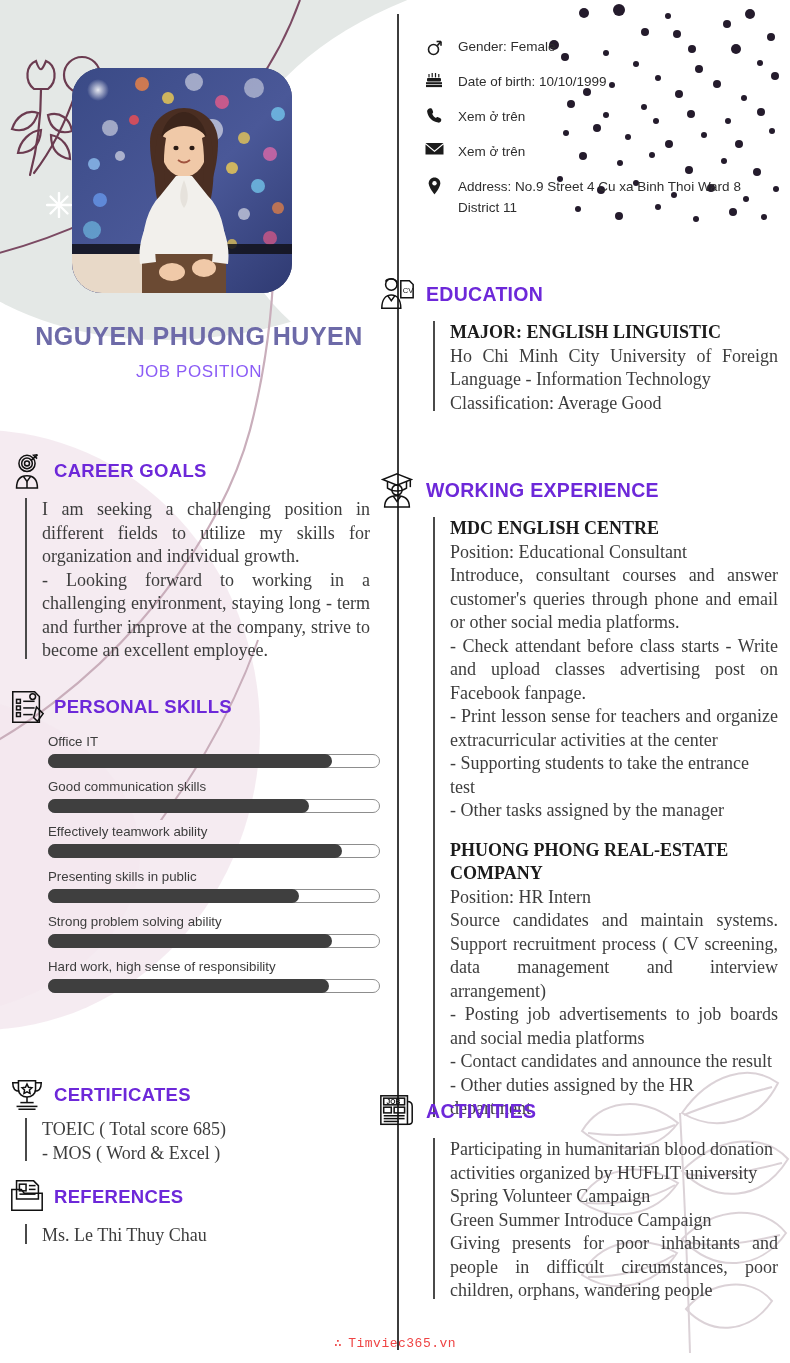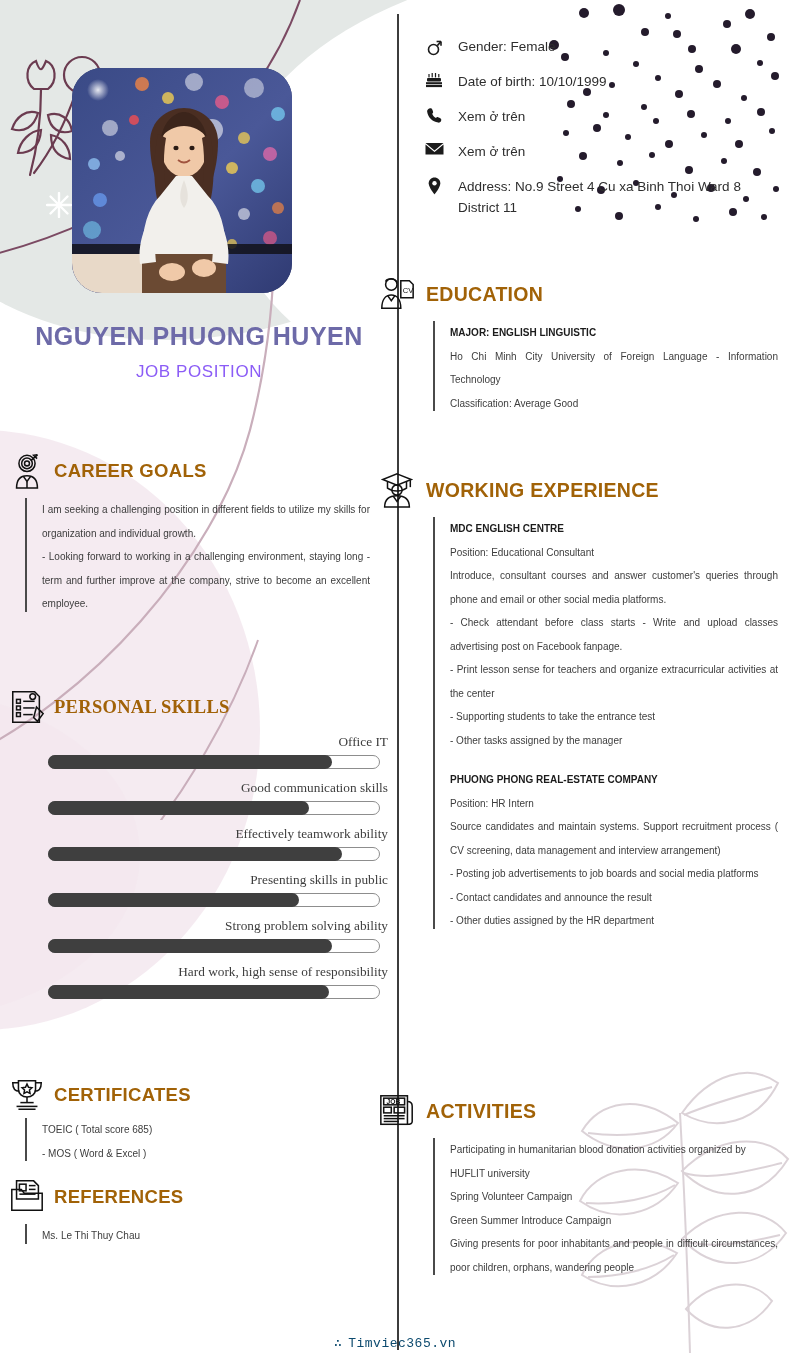--- a/index.html
+++ b/index.html
@@ -42,36 +42,36 @@
   #name-block { position: absolute; left: 14px; top: 320px; width: 370px; text-align: center; }
   #full-name { font-size: 25px; font-weight: bold; color: #6d6aa8;
                letter-spacing: .5px; line-height: 1.34; }
   #job-position { margin-top: 8px; font-size: 17px; color: #8b5cf6; letter-spacing: .6px; }
 
   
   .section { position: absolute; }
   .sec-head { display: flex; align-items: center; gap: 8px; }
   .sec-icon { width: 38px; height: 38px; flex: 0 0 38px; }
   .sec-icon svg { display: block; width: 100%; height: 100%; }
-  .sec-title { font-size: 18.5px; font-weight: bold; color: #a16207; letter-spacing: .3px; }
+  .sec-title { font-size: 18.5px; font-weight: bold; color: #6d28d9; letter-spacing: .3px; }
   .sec-body { position: relative; padding-left: 22px; }
   .sec-body::before { content: ""; position: absolute; left: 5px; top: 0; bottom: 4px;
                       width: 2px; background: #4a4a4a; }
-  .ptxt { font-size: 10px; line-height: 23.5px; color: #3d3d3d; text-align: justify; }
+  .ptxt { font-size: 18px; line-height: 23.5px; color: #3d3d3d; text-align: justify; font-family: Liberation Serif, serif; }
   .ptxt.left { text-align: left; }
   .bold { font-weight: bold; color: #1b1b1b; }
 
   
   #sec-career   { left: 8px;  top: 452px;  width: 380px; }
   #sec-career .sec-body { width: 350px; }
-  #sec-skills   { left: 8px;  top: 688px;  width: 380px; font-family: Liberation Serif, serif; }
+  #sec-skills   { left: 8px;  top: 688px;  width: 380px; }
   #sec-cert     { left: 8px;  top: 1076px; width: 380px; }
   #sec-ref      { left: 8px;  top: 1178px; width: 380px; }
 
-  .skill-list { margin-top: 8px; padding-left: 40px; text-align: right; }
+  .skill-list { margin-top: 8px; padding-left: 40px; }
   .skill-row { margin-bottom: 11px; }
   .skill-label { font-size: 13.3px; color: #3d3d3d; margin-bottom: 5px; }
   .skill-track { position: relative; height: 14px; width: 332px;
                  border: 1.3px solid #8d8d8d; border-radius: 8px; background: #fff; }
   .skill-fill { position: absolute; left: -1px; top: -1px; height: 14px;
                 background: #3f3f3f; border-radius: 8px; }
 
   
   #contact { position: absolute; left: 424px; top: 36px; width: 350px; }
   .c-row { display: flex; align-items: flex-start; gap: 14px; margin-bottom: 14px; }
@@ -90,21 +90,21 @@
   
   #dots { position: absolute; left: 545px; top: 0; width: 245px; height: 240px; }
   #dots i { position: absolute; background: #241b2c; border-radius: 50%; display: block; }
 
   
   #leaves { position: absolute; right: -10px; bottom: 10px; width: 260px; height: 300px;
             opacity: .5; }
 
   
   #footer { position: absolute; left: 0; bottom: 12px; width: 790px; text-align: center;
-            font-family: "Liberation Mono", monospace; font-size: 13px; color: #0c4a6e;
+            font-family: "Liberation Mono", monospace; font-size: 13px; color: #ef4444;
             letter-spacing: .5px; }
   #footer .mark { margin-right: 6px; }
 
   
   #flower { position: absolute; left: 8px; top: 35px; width: 140px; height: 190px; }
   #sparkle { position: absolute; left: 46px; top: 192px; width: 26px; height: 26px; }
 </style>
 </head>
 <body>
 

